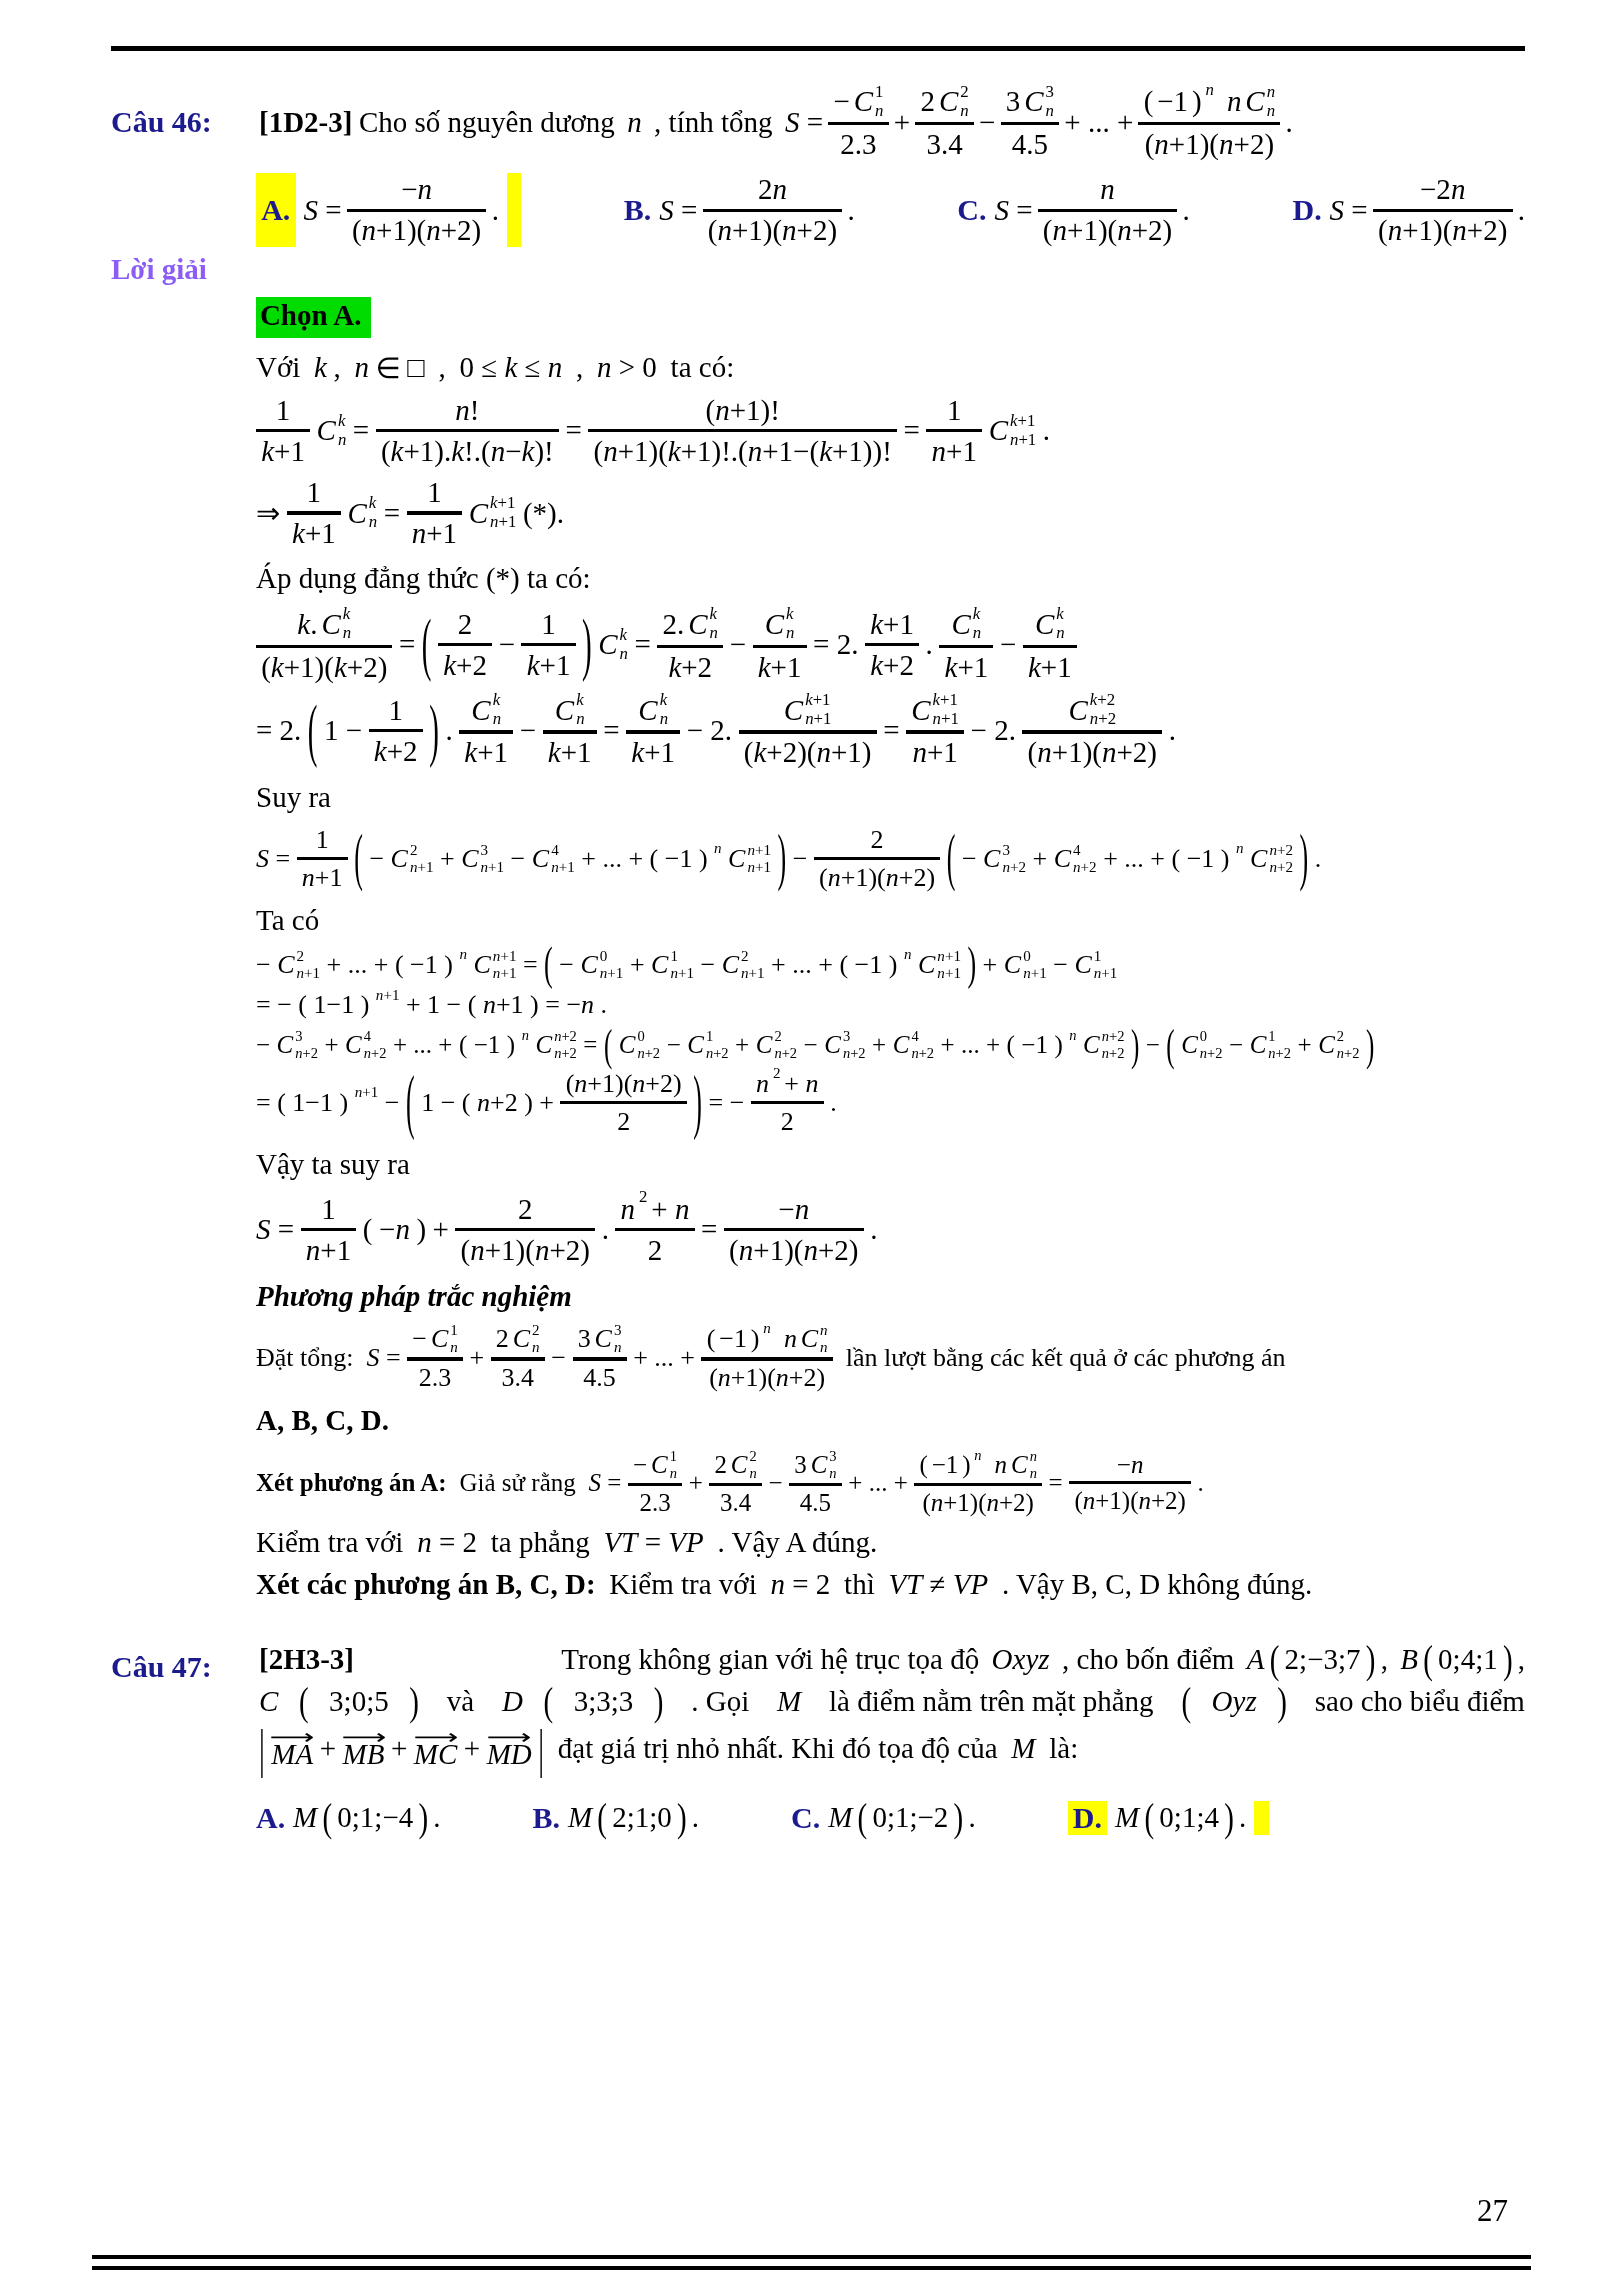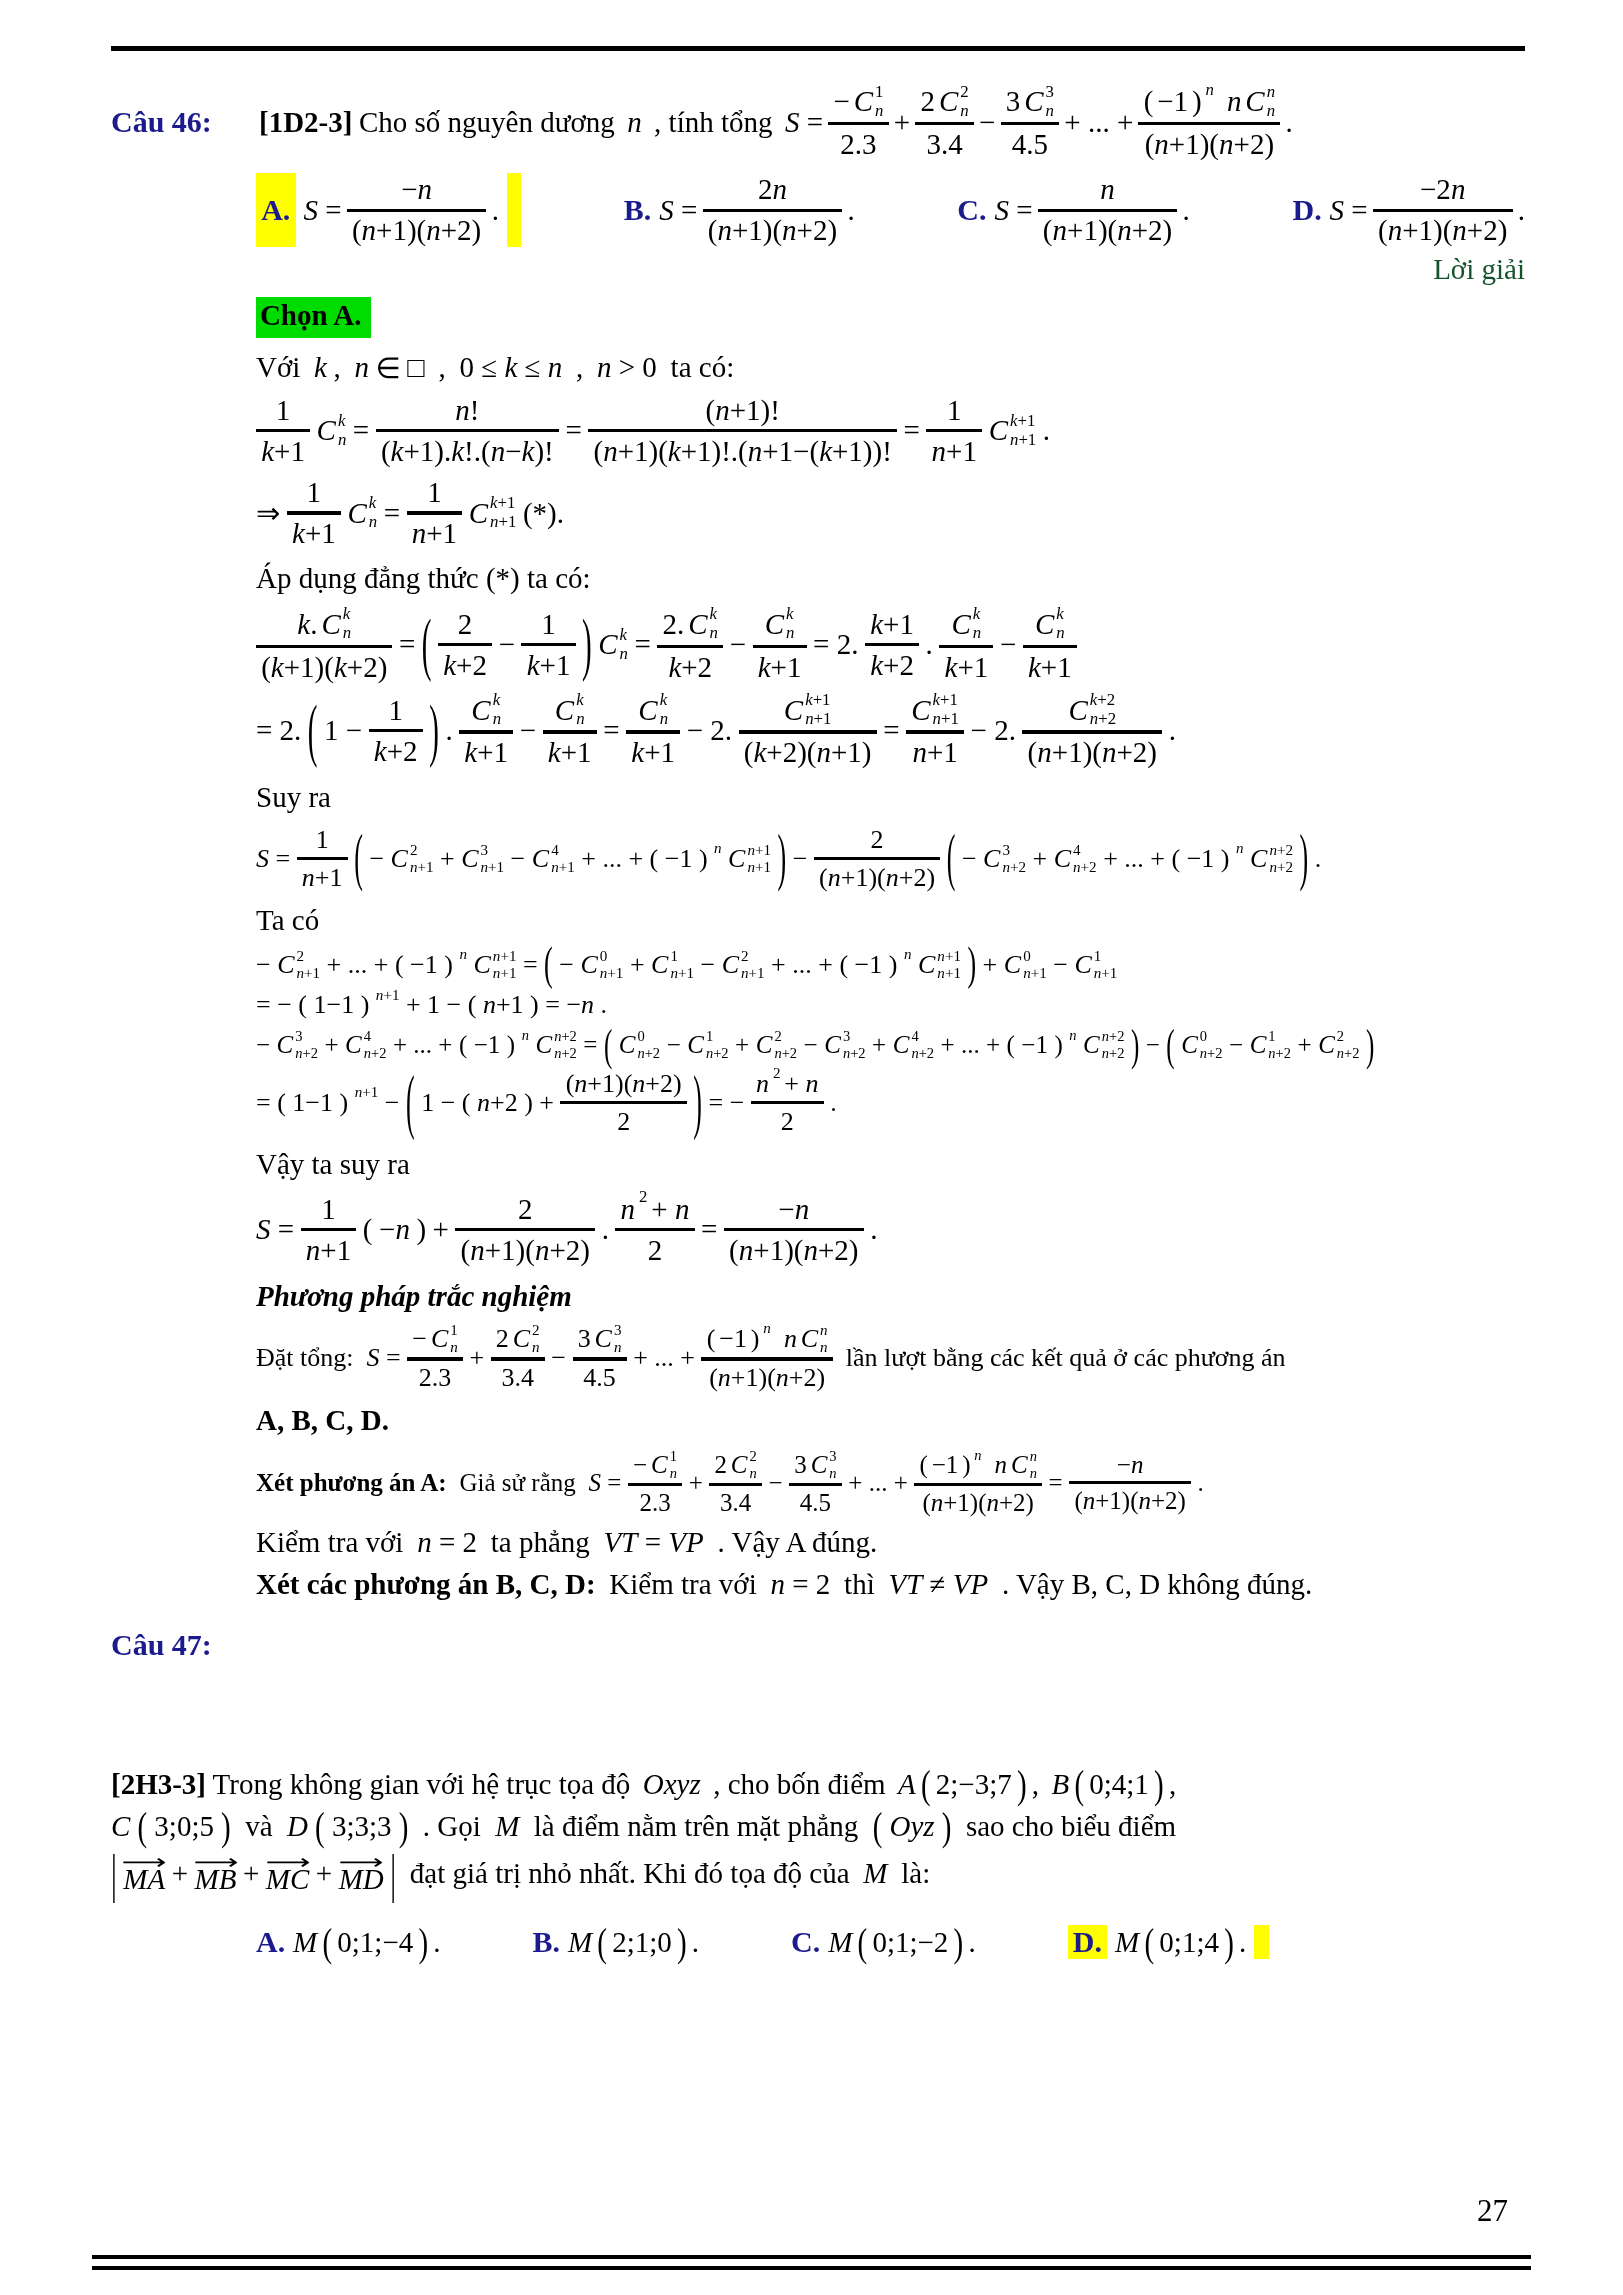--- a/index.html
+++ b/index.html
@@ -43,25 +43,25 @@
   .q-label{color:#1b1b8e;font-weight:bold;flex:0 0 131px;font-size:30px;}
   .tag{color:#000000;font-weight:bold;}
   .q-body{flex:1;}
   
   .options46{display:flex;justify-content:space-between;align-items:center;margin:3.9px 0 0 145px;}
   .option{display:flex;align-items:center;column-gap:7.9px;}
   .opt-letter{color:#1b1b8e;font-weight:bold;font-size:30px;}
   .hl-letter{background:#ffff00;align-self:stretch;display:flex;align-items:center;padding:0 5.2px;}
   .hl-bar{width:14.4px;align-self:stretch;background:#ffff00;display:inline-block;}
   .opt-math{display:flex;align-items:center;column-gap:5.2px;}
-  .center-title{text-align:right;color:#14532d;font-weight:normal;margin:6.5px 0 3.9px 0;}
+  .center-title{text-align:left;color:#8b5cf6;font-weight:bold;margin:6.5px 0 3.9px 0;}
   .solution{margin-left:145px;}
   .chon{display:inline-block;background:#00dc00;font-weight:bold;padding:2.6px 9.2px 5.2px 3.9px;margin:6.5px 0 3.9px 0;}
   .method{font-weight:bold;font-style:italic;margin:14.4px 0 6.5px 0;}
-  .q47{margin-top:11px;flex-direction:column;}
+  .q47{margin-top:33px;}
   .q47 .q-label{margin-top:15.7px;}
   .q47-options{display:flex;align-items:center;margin:22px 0 0 145px;column-gap:92px;}
   .page-number{position:absolute;right:115px;bottom:66px;font-size:31px;}
   .bottom-rule{position:absolute;left:92px;right:92px;bottom:25px;border-top:4.6px solid #000;border-bottom:4.6px solid #000;height:7.2px;}
 </style>
 </head>
 <body>
 
 <div class="page">
   <div class="top-rule"></div>

